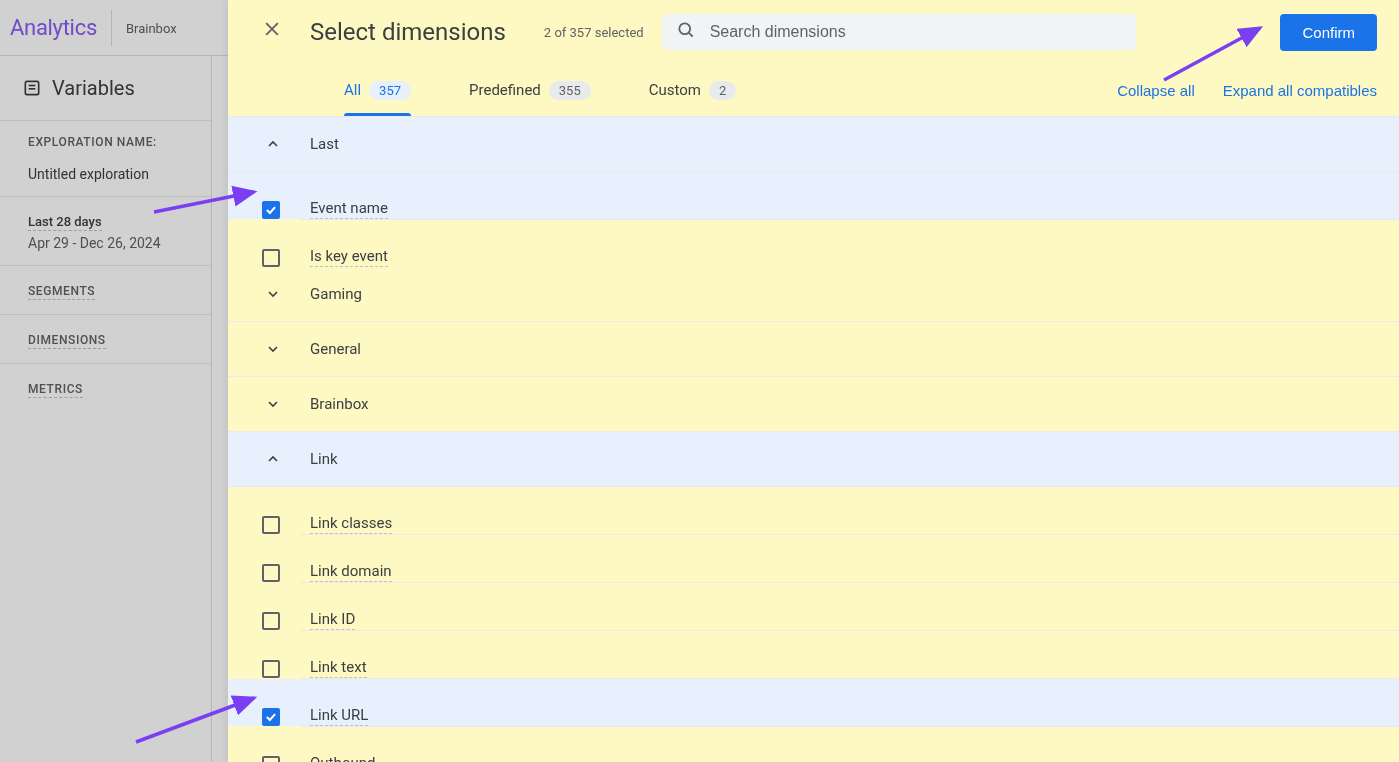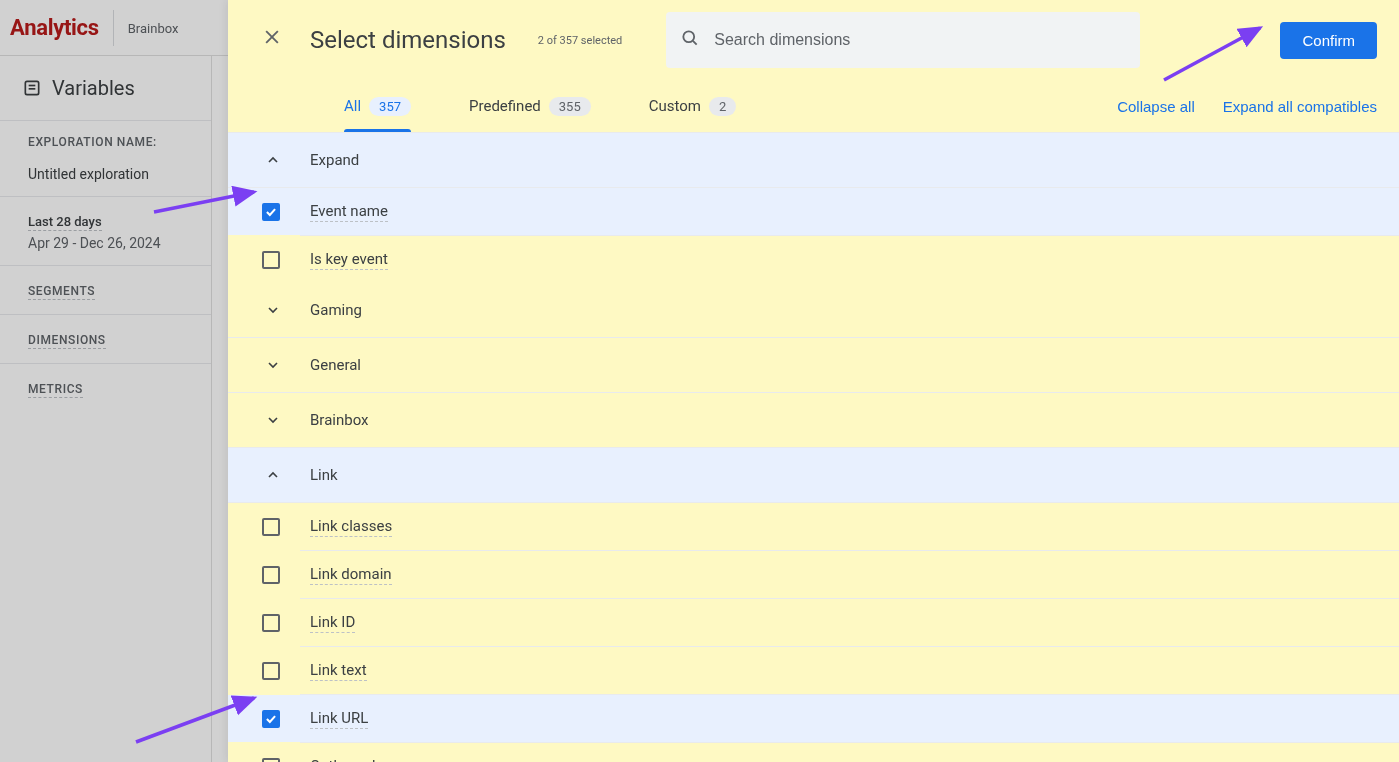--- a/index.html
+++ b/index.html
@@ -28,22 +28,22 @@
 }
 .bg-topbar {
   display: flex;
   align-items: center;
   height: 56px;
   border-bottom: 1px solid #e0e0e0;
   padding-left: 10px;
 }
 .bg-logo {
   font-size: 22px;
-  color: #b91c1c;
-  font-weight: 700;
+  color: #8b5cf6;
+  font-weight: 400;
   letter-spacing: -0.3px;
 }
 .bg-divider-v {
   width: 1px;
   height: 36px;
   background: #dadce0;
   margin: 0 14px;
 }
 .bg-prop {
   font-size: 13px;
@@ -125,31 +125,30 @@
   display: flex;
   align-items: center;
   justify-content: center;
 }
 .panel-title {
   font-size: 24px;
   color: #3c4043;
   font-weight: 400;
 }
 .panel-subtitle {
-  font-size: 11px;
+  font-size: 13px;
   color: #5f6368;
-  margin-left: 14px;
+  margin-left: 20px;
 }
 .search-box {
   flex: 1;
   max-width: 474px;
-  margin-left: 26px;
   background: #f1f3f4;
   border-radius: 4px;
-  height: 56px;
+  height: 36px;
   display: flex;
   align-items: center;
   padding: 0 14px;
 }
 .search-box svg { color: #5f6368; }
 .search-input {
   border: none;
   background: transparent;
   font-size: 16px;
   color: #3c4043;
@@ -244,21 +243,21 @@
   justify-content: center;
 }
 .group-label {
   font-size: 15px;
   color: #3c4043;
   margin-left: 26px;
 }
 
 .dim-item {
   display: flex;
-  align-items: center;
+  align-items: flex-end;
   height: 47px;
   padding: 0 24px 0 34px;
   cursor: pointer;
 }
 .dim-item.selected {
   background: #e8f0fe;
 }
 .dim-list {
   padding-left: 0;
 }
@@ -378,21 +377,21 @@
   </div>
 
   <div class="panel-body">
 
     <div class="group-header expanded">
       <span class="chevron">
         <svg width="16" height="16" viewBox="0 0 24 24" fill="none" stroke="currentColor" stroke-width="2.4">
             <polyline points="6 15 12 9 18 15"></polyline>
           </svg>
       </span>
-      <span class="group-label">Expand</span>
+      <span class="group-label">Last</span>
     </div>
     <div class="dim-list">
       <div class="dim-item selected">
         <span class="checkbox checked">
           <svg width="14" height="14" viewBox="0 0 24 24" fill="none" stroke="currentColor" stroke-width="3.5">
               <polyline points="5 12 10 17 19 7"></polyline>
             </svg>
         </span>
         <span class="dim-label">Event name</span>
       </div>

